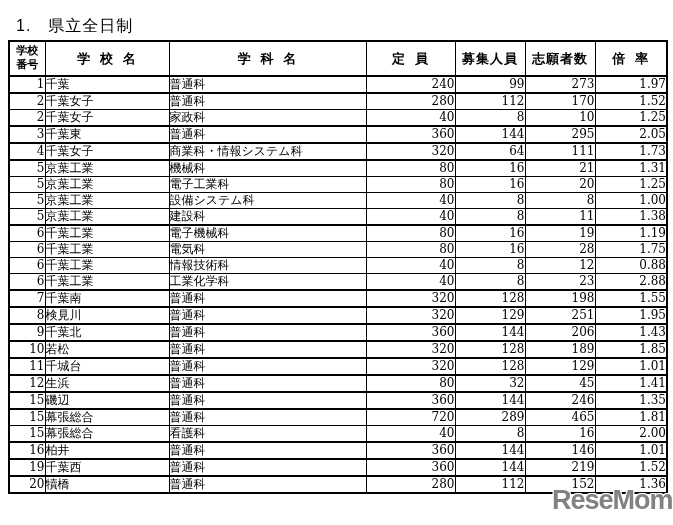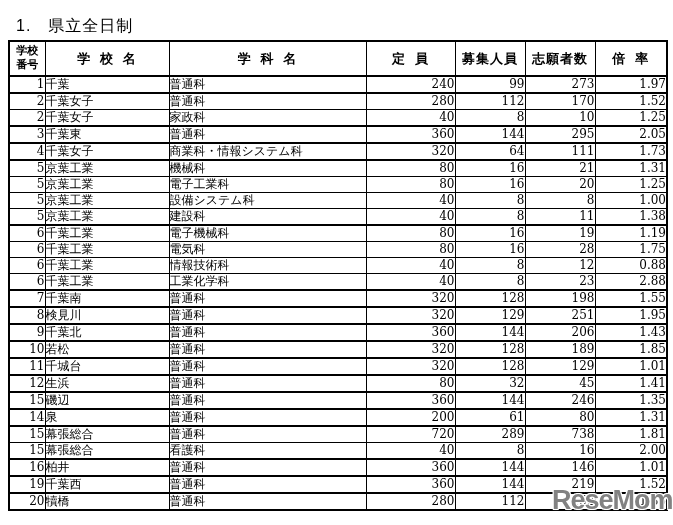--- a/index.html
+++ b/index.html
@@ -243,35 +243,26 @@
       <tr class="grp">
     <td class="c-no">15</td>
     <td class="c-school">磯辺</td>
     <td class="c-dept">普通科</td>
     <td class="c-num">360</td>
     <td class="c-num">144</td>
     <td class="c-num">246</td>
     <td class="c-num">1.35</td>
   </tr>
       <tr class="grp">
-    <td class="c-no">14</td>
-    <td class="c-school">泉</td>
-    <td class="c-dept">普通科</td>
-    <td class="c-num">200</td>
-    <td class="c-num">61</td>
-    <td class="c-num">80</td>
-    <td class="c-num">1.31</td>
-  </tr>
-      <tr class="grp">
     <td class="c-no">15</td>
     <td class="c-school">幕張総合</td>
     <td class="c-dept">普通科</td>
     <td class="c-num">720</td>
     <td class="c-num">289</td>
-    <td class="c-num">738</td>
+    <td class="c-num">465</td>
     <td class="c-num">1.81</td>
   </tr>
       <tr>
     <td class="c-no">15</td>
     <td class="c-school">幕張総合</td>
     <td class="c-dept">看護科</td>
     <td class="c-num">40</td>
     <td class="c-num">8</td>
     <td class="c-num">16</td>
     <td class="c-num">2.00</td>

